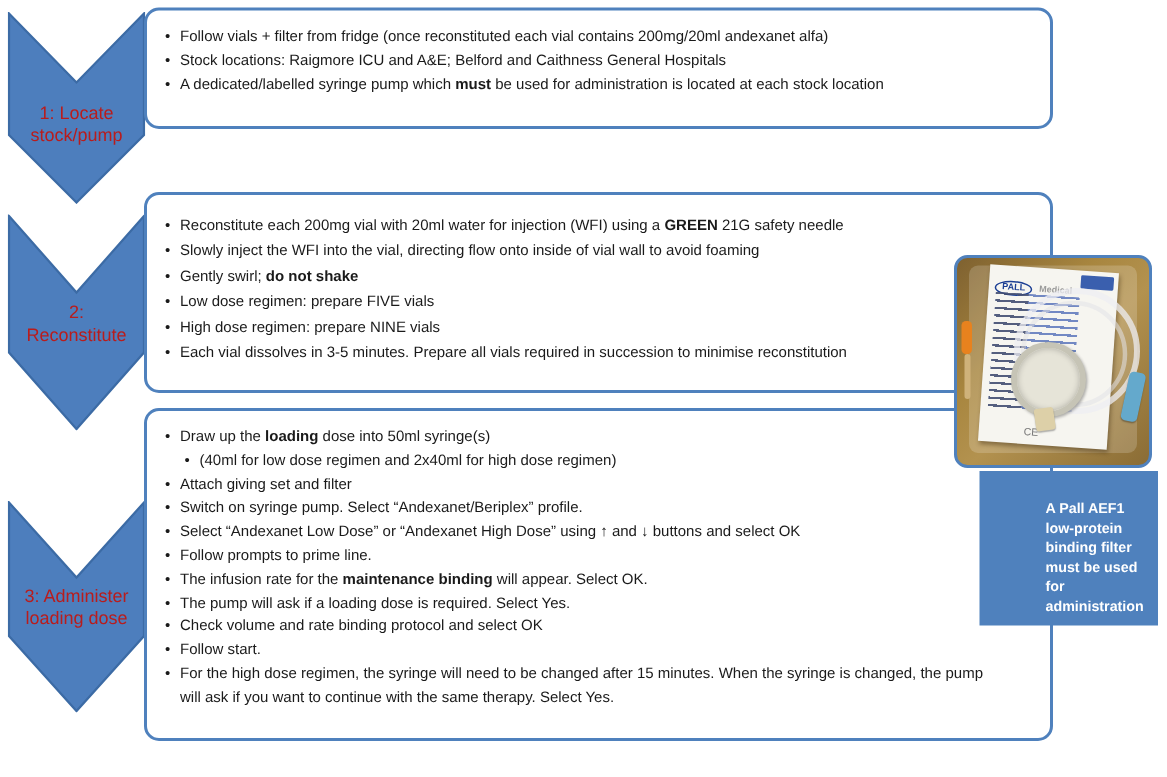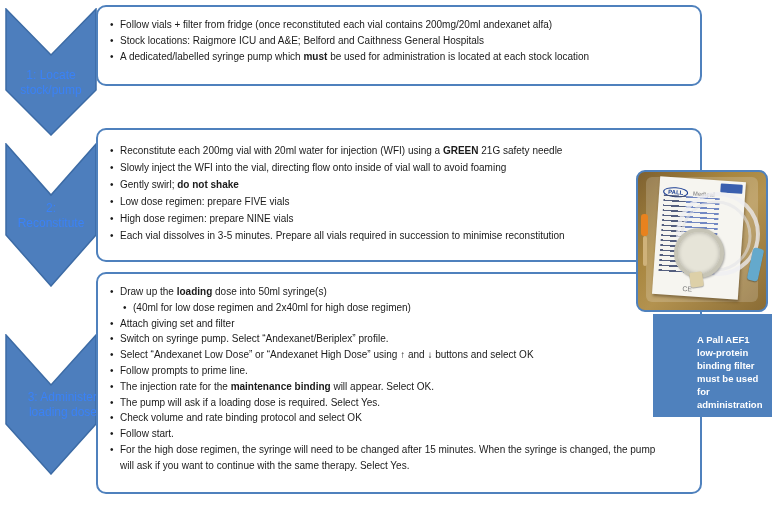--- a/index.html
+++ b/index.html
@@ -2,21 +2,21 @@
 <html><head>
 <meta charset="utf-8">
 <style>
   html,body{margin:0;padding:0;background:#fff;}
   .stage{position:relative;width:778px;height:518px;background:#fff;overflow:hidden;
          font-family:"Liberation Sans",sans-serif;color:#1a1a1a;}
 
   
   .chevron{position:absolute;width:92px;}
   .chevron svg{display:block;}
-  .chev-label{position:absolute;left:0;right:0;text-align:center;color:#3b82f6;
+  .chev-label{position:absolute;left:0;right:0;text-align:center;color:#b91c1c;
               font-size:12px;line-height:15px;}
 
   
   .infobox{position:absolute;background:#fff;border:2px solid #4f81bd;border-radius:10px;
            box-sizing:border-box;}
   .bullets{padding:10px 8px 4px 12px;}
   .bullet-row{display:flex;font-size:10px;line-height:15.8px;}
   .bullet-row.indent{margin-left:13px;}
   .bullet{flex:0 0 10px;color:#1a1a1a;}
   .btext{flex:1;}
@@ -82,21 +82,21 @@
     <div class="chev-label" style="top:40%;">
       <div>2:</div>
       <div>Reconstitute</div>
     </div>
   </div>
 
   <div class="chevron" style="left:5px;top:334px;height:141px;">
     <svg width="92" height="141" viewBox="0 0 92 141">
       <polygon points="1,1 46,51 91,1 91,90 46,140 1,90" fill="#4d7ebd" stroke="#3c6ba5" stroke-width="1.5"></polygon>
     </svg>
-    <div class="chev-label" style="top:40%;text-align:right;">
+    <div class="chev-label" style="top:40%;">
       <div>3: Administer</div>
       <div>loading dose</div>
     </div>
   </div>
 
   <div class="infobox box1" style="left:96px;top:5px;width:606px;height:81px;">
     <div class="bullets">
         <div class="bullet-row">
           <span class="bullet">•</span>
           <span class="btext"><span>Follow vials + filter from fridge (once reconstituted each vial contains 200mg/20ml andexanet alfa)</span></span>
@@ -162,21 +162,21 @@
         <div class="bullet-row">
           <span class="bullet">•</span>
           <span class="btext"><span>Select “Andexanet Low Dose” or “Andexanet High Dose” using ↑ and ↓ buttons and select OK</span></span>
         </div>
         <div class="bullet-row">
           <span class="bullet">•</span>
           <span class="btext"><span>Follow prompts to prime line.</span></span>
         </div>
         <div class="bullet-row">
           <span class="bullet">•</span>
-          <span class="btext"><span>The injection rate for the </span><span class="bold">maintenance binding</span><span> will appear. Select OK.</span></span>
+          <span class="btext"><span>The infusion rate for the </span><span class="bold">maintenance binding</span><span> will appear. Select OK.</span></span>
         </div>
         <div class="bullet-row">
           <span class="bullet">•</span>
           <span class="btext"><span>The pump will ask if a loading dose is required. Select Yes.</span></span>
         </div>
         <div class="bullet-row">
           <span class="bullet">•</span>
           <span class="btext"><span>Check volume and rate binding protocol and select OK</span></span>
         </div>
         <div class="bullet-row">

